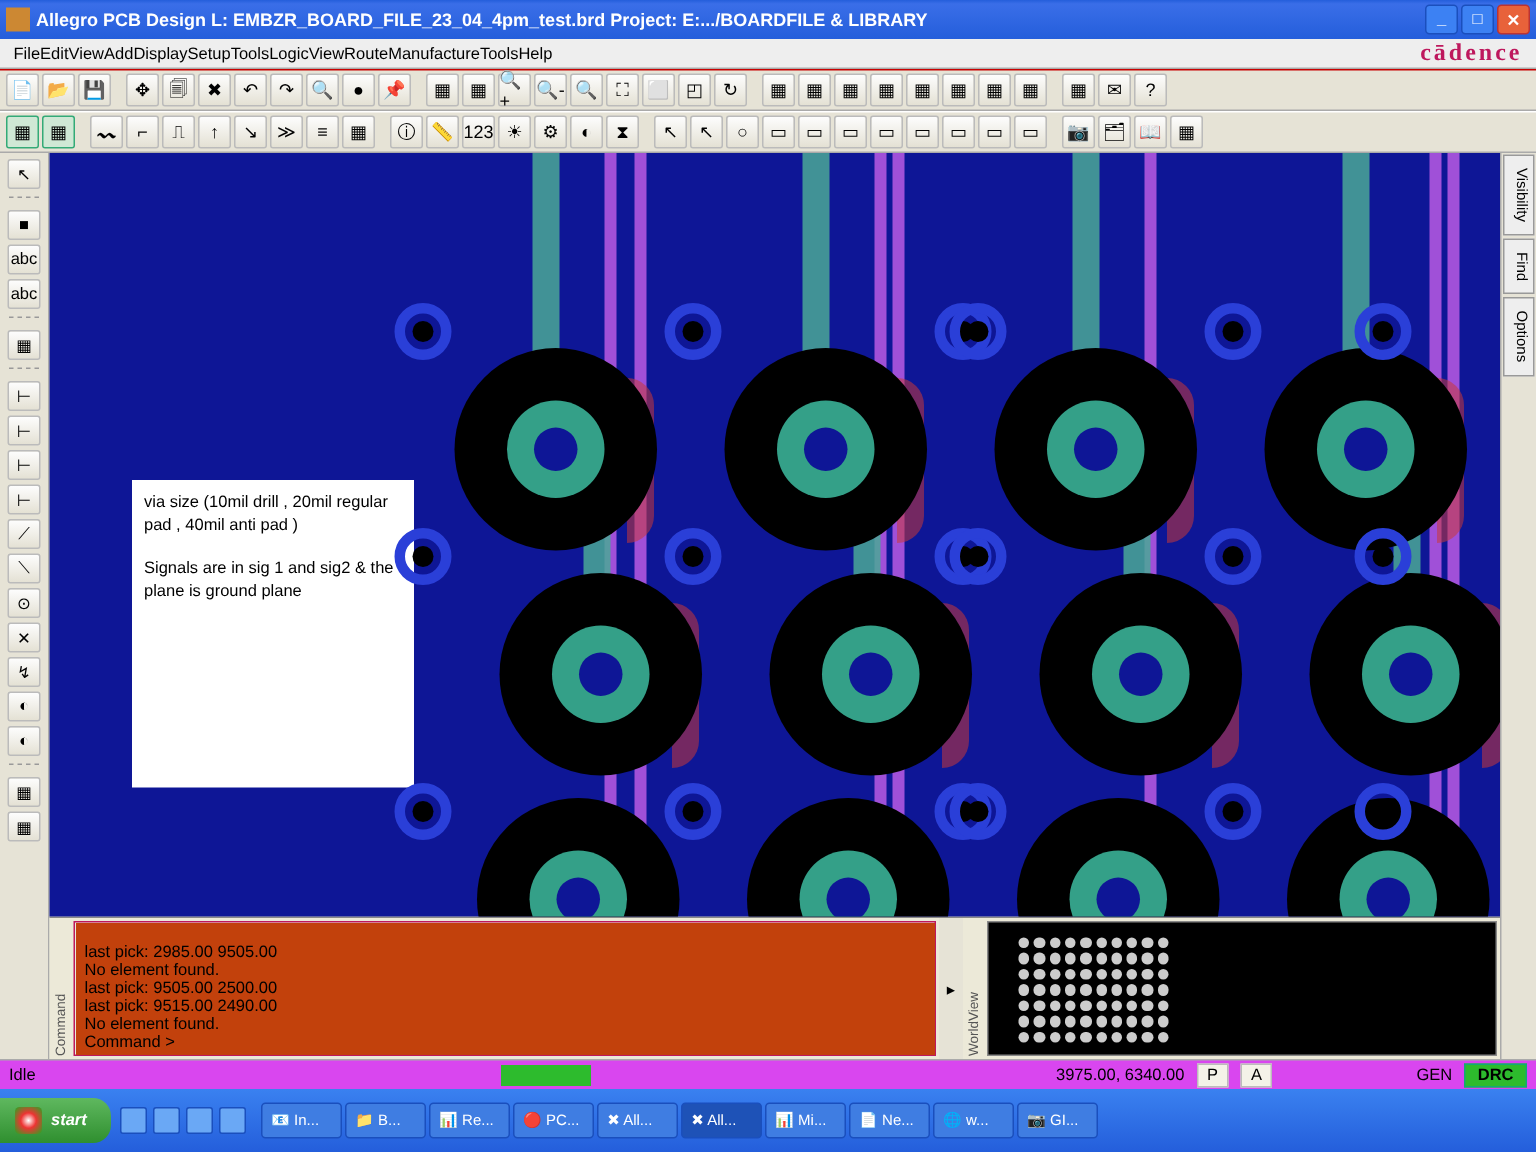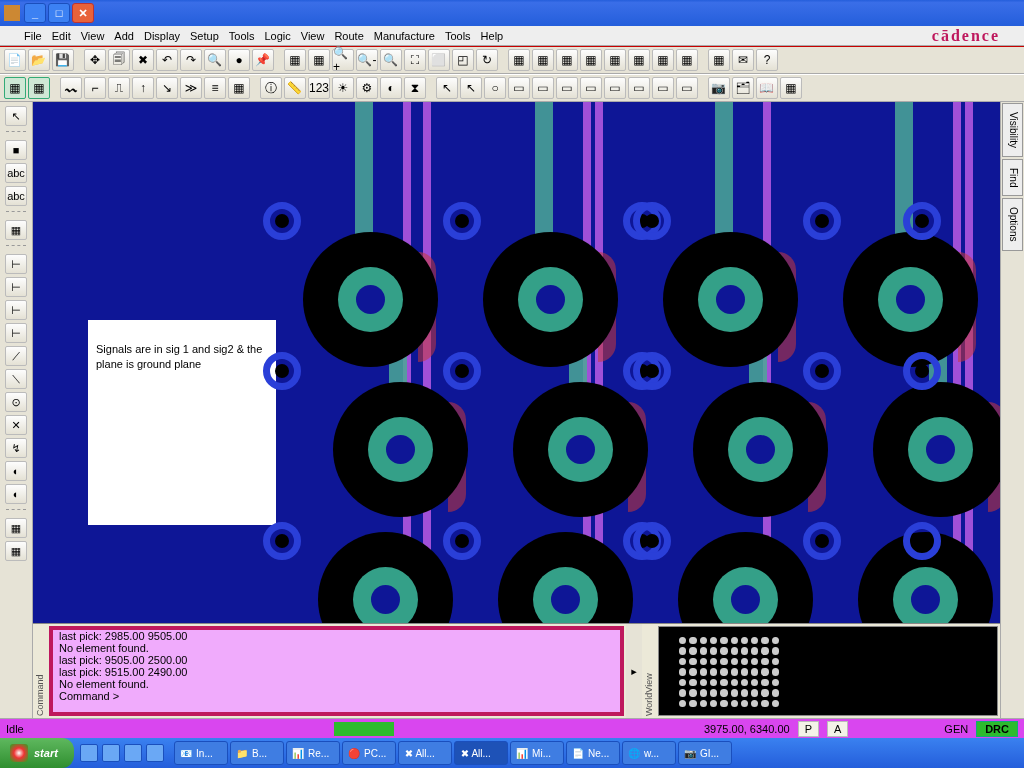--- a/index.html
+++ b/index.html
@@ -4,21 +4,21 @@
 <style>
 * { margin: 0; padding: 0; box-sizing: border-box; font-family: Tahoma, sans-serif; font-size: 11px; }
 body { width: 1024px; height: 768px; background: #ece9d8; overflow: hidden; display: flex; flex-direction: column; }
 .titlebar { height: 26px; background: linear-gradient(#245edb,#3a6ee8 10%,#245edb); color: #fff; display: flex; align-items: center; padding: 0 4px; }
 .titlebar .ticon { width: 16px; height: 16px; background: #c83; margin-right: 4px; }
 .titlebar .title { font-weight: bold; flex: 1; font-size: 12px; }
 .winbtns { display: flex; gap: 2px; }
 .winbtn { width: 22px; height: 20px; border-radius: 3px; display: flex; align-items: center; justify-content: center; color: #fff; font-weight: bold; }
 .winbtn.min, .winbtn.max { background: #3c81f3; border: 1px solid #1a4fbd; }
 .winbtn.close { background: #e8623a; border: 1px solid #b33; }
-.menubar { height: 20px; background: #eee; display: flex; align-items: center; gap: 10px; padding: 0 24px; border-bottom: 1px solid #aaa; }
+.menubar { height: 20px; background: #eee; display: flex; align-items: center; gap: 0; padding: 0 9px; border-bottom: 1px solid #aaa; }
 .menubar span { cursor: default; }
 .brand { margin-left: auto; font-family: Georgia, serif; font-size: 16px; letter-spacing: 2px; font-weight: bold; color: #be185d; }
 .toolbar { height: 28px; background: #e6e3d6; border-top: 1px solid #fff; border-bottom: 1px solid #aaa; display: flex; align-items: center; gap: 2px; padding: 0 4px; }
 .toolbar-row2 { border-top: 1px solid #c80000; }
 .tbtn { width: 22px; height: 22px; border: 1px solid #bbb; background: linear-gradient(#fdfdfd,#e4e1d4); border-radius: 2px; display: flex; align-items: center; justify-content: center; font-size: 12px; }
 .tbtn.sel { border: 1px solid #3a7; background: #cfe8d5; }
 .tsep { width: 6px; }
 .main { flex: 1; display: flex; min-height: 0; }
 .lefttb { width: 33px; background: #e6e3d6; border-right: 1px solid #aaa; display: flex; flex-direction: column; align-items: center; gap: 3px; padding-top: 4px; }
 .ltbtn { width: 22px; height: 20px; border: 1px solid #bbb; background: linear-gradient(#fdfdfd,#e4e1d4); border-radius: 2px; display:flex;align-items:center;justify-content:center;font-size:11px; }
@@ -30,48 +30,49 @@
 .antipad { position: absolute; border-radius: 50%; background: #000; }
 .via { position: absolute; border-radius: 50%; background: #34a088; display: flex; align-items: center; justify-content: center; }
 .via .hole { width: 46%; height: 46%; border-radius: 50%; background: #0e1696; }
 .smallvia { position: absolute; border-radius: 50%; border: 7px solid #2a3fd8; display:flex;align-items:center;justify-content:center;}
 .smallvia .h { width: 60%; height: 60%; border-radius: 50%; background: #000; }
 .trace { position: absolute; background: #4aa896; opacity: 0.85; }
 .vtrace { width: 18px; }
 .purple { position: absolute; background: #a050d8; width: 8px; }
 .note { position: absolute; left: 55px; top: 218px; width: 188px; height: 205px; background: #fff; padding: 8px; font-size: 12px; line-height: 1.35; }
 .bottompanel { height: 95px; display: flex; border-top: 1px solid #888; background: #ece9d8; }
-.cmdwin { flex: 1; background: #f0abfc; border: 4px solid #be185d; margin: 2px; padding: 0 6px; font-size: 11px; overflow: auto; position: relative; }
+.cmdwin { flex: 1; background: #c2410c; border: 1px solid #be185d; margin: 2px; padding: 14px 6px; font-size: 11px; overflow: auto; position: relative; }
 .cmdlabel { writing-mode: vertical-rl; transform: rotate(180deg); font-size: 9px; color: #555; padding: 2px; }
 .worldview { width: 340px; background: #000; border: 1px solid #888; margin: 2px; position: relative; }
 .wv-pattern { position:absolute; left:20px; top:10px; width:100px; height:70px; display:grid; grid-template-columns:repeat(10,1fr); grid-template-rows:repeat(7,1fr); gap:3px;}
 .wv-dot { background:#ccc; border-radius:50%; }
 .statusbar { height: 20px; background: #d946ef; border-top: 1px solid #aaa; display: flex; align-items: center; padding: 0 6px; gap: 8px; font-size: 11px; }
 .statusbar .gap { flex: 1; }
 .statusbar .cell { border: 1px solid #bbb; padding: 1px 6px; background: #f4f2e8; }
 .statusbar .green { background: #2dbb2d; width: 60px; height: 14px; }
 .statusbar .drc { background: #2dbb2d; border: 1px solid #1a7; padding: 1px 8px; font-weight: bold; }
-.taskbar { height: 30px; background: linear-gradient(#3a81f0,#245edb); display: flex; align-items: center; color: #fff; }
+.taskbar { height: 42px; background: linear-gradient(#3a81f0,#245edb); display: flex; align-items: center; color: #fff; }
 .startbtn { height: 30px; background: linear-gradient(#5fb85f,#2f8f2f); padding: 0 16px 0 10px; display: flex; align-items: center; font-weight: bold; font-style: italic; border-radius: 0 12px 12px 0; gap: 6px; }
 .startbtn .orb { width: 18px; height: 18px; background: radial-gradient(#fff,#e33 40%,#2a2); border-radius: 3px; }
 .qlaunch { display: flex; gap: 4px; padding: 0 6px; }
 .qlaunch .qi { width: 18px; height: 18px; background: #6aa8f5; border: 1px solid #1a4fbd; border-radius: 2px; }
 .tasks { display: flex; gap: 2px; padding: 0 4px; flex: 1; }
 .task { height: 24px; background: #3f7de2; border: 1px solid #1a4fbd; border-radius: 3px; padding: 0 6px; display: flex; align-items: center; font-size: 10px; min-width: 54px; max-width: 62px; overflow: hidden; white-space: nowrap; }
 .task.active { background: #1e52b7; }
 .tray { background: #1c8ee8; height: 30px; display: flex; align-items: center; padding: 0 8px; gap: 6px; }
 .tray .ti { width: 14px; height: 14px; background: #cde; border-radius: 2px; }
 .clock { font-size: 11px; }
 .redsl { position:absolute; background:#c83838; opacity:0.55; }
 </style>
 </head>
 <body>
 
 <div class="titlebar">
   <div class="ticon"></div>
+  <div class="title">Allegro PCB Design L: EMBZR_BOARD_FILE_23_04_4pm_test.brd  Project: E:.../BOARDFILE &amp; LIBRARY</div>
   <div class="winbtns">
     <div class="winbtn min">_</div>
     <div class="winbtn max">□</div>
     <div class="winbtn close">✕</div>
   </div>
 </div>
 
 <div class="menubar">
   <span>File</span>
   <span>Edit</span>
@@ -187,20 +188,21 @@
       <div class="ltbtn">◐</div>
       <div class="ltbtn">◐</div>
       <div class="lsep"></div>
       <div class="ltbtn">▦</div>
       <div class="ltbtn">▦</div>
     </div>
 
   <div class="canvas-wrap">
     <div class="canvas" id="canvas">
       <div class="note">
+        <div>via size (10mil drill , 20mil regular pad , 40mil anti pad )</div>
         <div style="height:14px"></div>
         <div>Signals are in sig 1 and sig2 &amp; the plane is ground plane</div>
       </div>
     <div class="purple" style="left: 370px; top: 0px; height: 500px;"></div>
         <div class="purple" style="left: 390px; top: 0px; height: 500px;"></div>
         <div class="purple" style="left: 550px; top: 0px; height: 500px;"></div>
         <div class="purple" style="left: 562px; top: 0px; height: 500px;"></div>
         <div class="purple" style="left: 730px; top: 0px; height: 500px;"></div>
         <div class="purple" style="left: 920px; top: 0px; height: 500px;"></div>
         <div class="purple" style="left: 932px; top: 0px; height: 500px;"></div>

